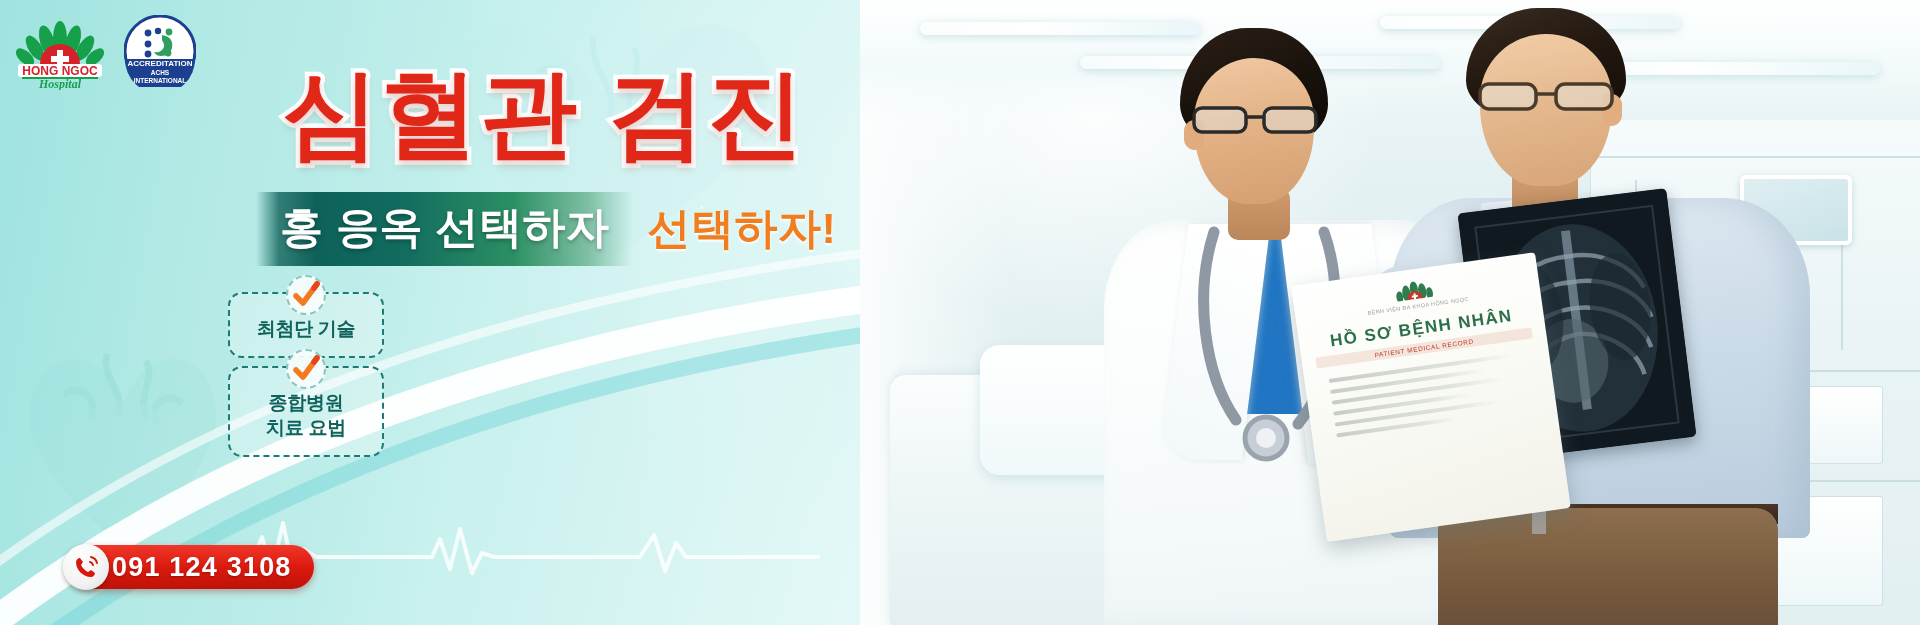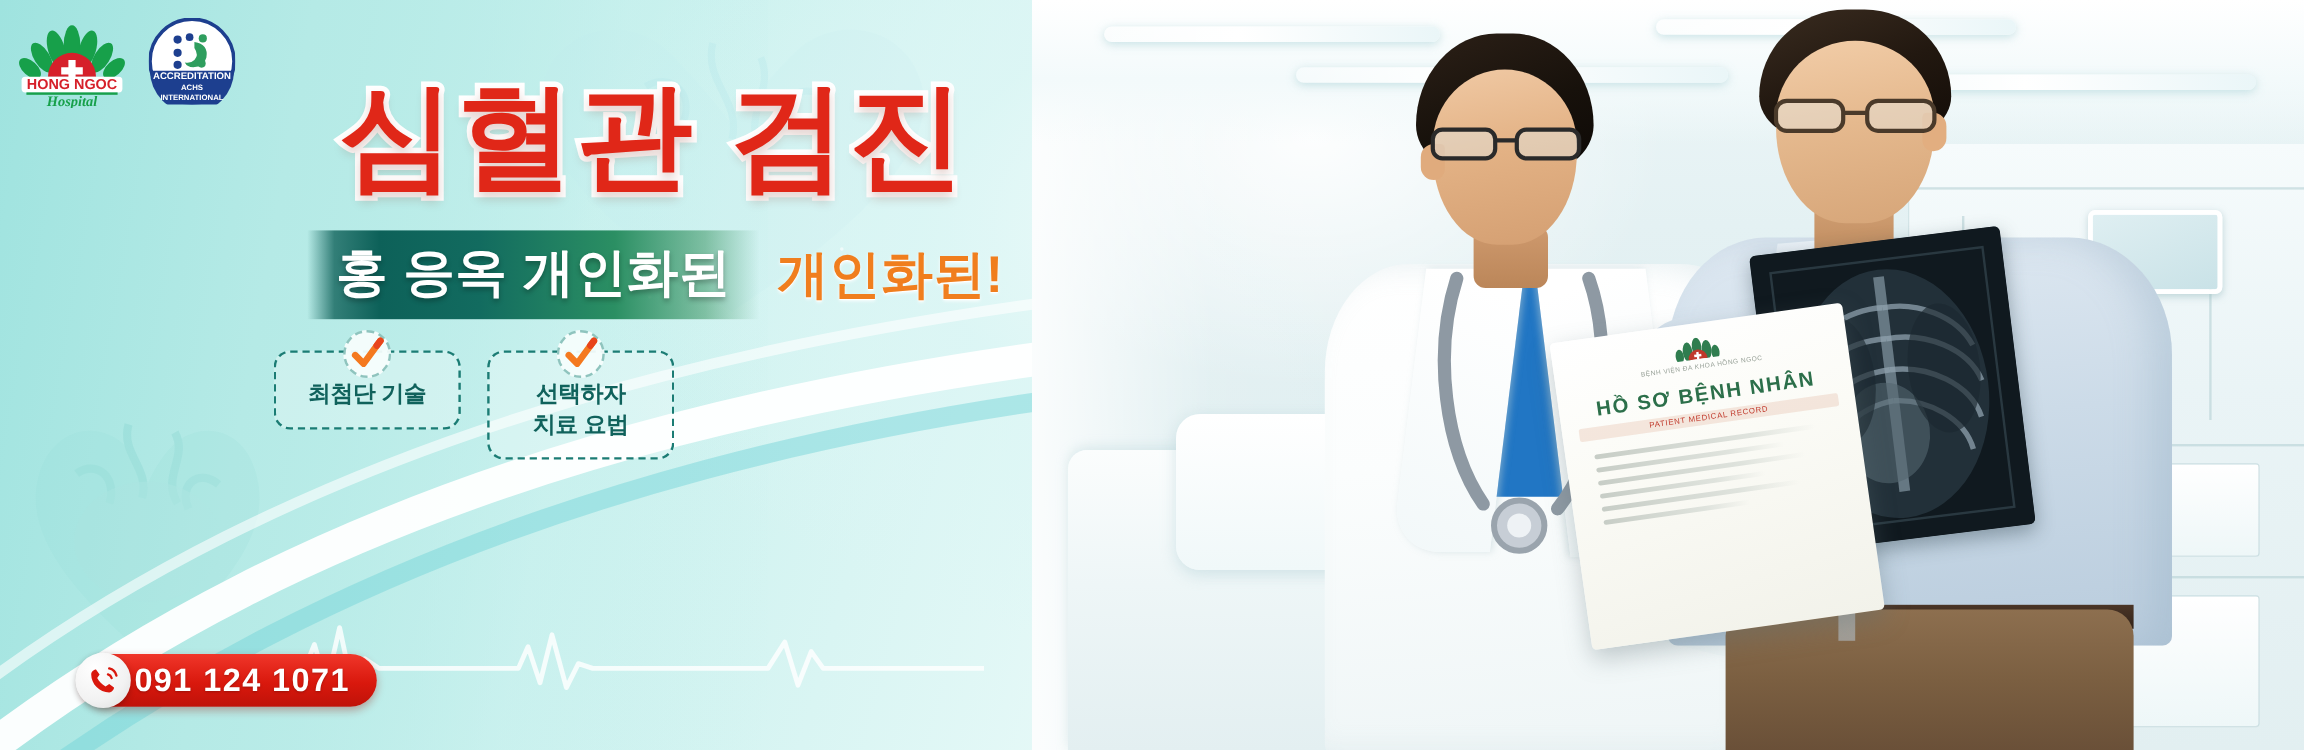--- a/index.html
+++ b/index.html
@@ -118,21 +118,21 @@
     font-size:43px; font-weight:800;
     color:#f07e1e;
     letter-spacing:0.5px;
     text-shadow:0 2px 3px rgba(255,255,255,0.9), 0 1px 0 #fff;
   }
 
   
   .badges {
     position:absolute; left:228px; top:292px;
     z-index:25;
-    display:flex; align-items:flex-start; gap:22px;
+    display:flex; align-items:flex-start; gap:8px;flex-direction:column;
   }
   .badge {
     position:relative;
     min-width:156px;
     padding:22px 16px 14px 16px;
     border:2px dashed #1b7c74;
     border-radius:14px;
     background:rgba(255,255,255,0.30);
     text-align:center;
   }
@@ -650,22 +650,22 @@
         <text x="36" y="51" font-family="Liberation Sans, sans-serif" font-size="8" font-weight="bold" fill="#ffffff" text-anchor="middle">ACCREDITATION</text>
         <text x="36" y="60" font-family="Liberation Sans, sans-serif" font-size="6.5" font-weight="bold" fill="#ffffff" text-anchor="middle">ACHS</text>
         <text x="36" y="68" font-family="Liberation Sans, sans-serif" font-size="6.5" font-weight="bold" fill="#ffffff" text-anchor="middle">INTERNATIONAL</text>
       </svg>
     </div>
   </div>
 
   <div class="headline">심혈관 검진</div>
 
   <div class="subtitle-row">
-    <span class="subtitle-band">홍 응옥 개인화된</span>
-    <span class="subtitle-tail">개인화된!</span>
+    <span class="subtitle-band">홍 응옥 선택하자</span>
+    <span class="subtitle-tail">선택하자!</span>
   </div>
 
   <div class="badges">
 
     <div class="badge">
       <div class="badge-check">
         <svg viewBox="0 0 28 28" xmlns="http://www.w3.org/2000/svg">
           <path d="M4 15 L11 22 L25 3" stroke="#f4791f" stroke-width="5.5" fill="none" stroke-linecap="round" stroke-linejoin="round"></path>
           <path d="M22 7 L25 3" stroke="#e8441c" stroke-width="5.5" fill="none" stroke-linecap="round"></path>
         </svg>
@@ -674,34 +674,34 @@
     </div>
 
 
     <div class="badge">
       <div class="badge-check">
         <svg viewBox="0 0 28 28" xmlns="http://www.w3.org/2000/svg">
           <path d="M4 15 L11 22 L25 3" stroke="#f4791f" stroke-width="5.5" fill="none" stroke-linecap="round" stroke-linejoin="round"></path>
           <path d="M22 7 L25 3" stroke="#e8441c" stroke-width="5.5" fill="none" stroke-linecap="round"></path>
         </svg>
       </div>
-      <div class="badge-text">선택하자
+      <div class="badge-text">종합병원
 치료 요법</div>
     </div>
   </div>
 
   <div class="phone-pill">
     <div class="phone-icon-circle">
       <svg viewBox="0 0 28 28" xmlns="http://www.w3.org/2000/svg">
         <path d="M8 5 c-2 0 -4 2 -4 4 c0 8 7 15 15 15 c2 0 4 -2 4 -4 l-4 -3 l-3 2 c-3 -1.5 -5.5 -4 -7 -7 l2 -3 z" fill="#d9180d"></path>
         <path d="M19 4 a8 8 0 0 1 6 6" stroke="#d9180d" stroke-width="2" fill="none" stroke-linecap="round"></path>
         <path d="M18 9 a4.5 4.5 0 0 1 3 3" stroke="#d9180d" stroke-width="2" fill="none" stroke-linecap="round"></path>
       </svg>
     </div>
-    <span class="phone-number">091 124 1071</span>
+    <span class="phone-number">091 124 3108</span>
   </div>
 
   <div class="spark" style="left:300px; top:212px; width:3px; height:3px; opacity:.85;"></div>
   <div class="spark" style="left:470px; top:200px; width:4px; height:4px; opacity:.7;"></div>
   <div class="spark" style="left:600px; top:228px; width:3px; height:3px; opacity:.8;"></div>
   <div class="spark" style="left:700px; top:206px; width:3px; height:3px; opacity:.6;"></div>
   <div class="spark" style="left:392px; top:236px; width:2px; height:2px; opacity:.9;"></div>
   <div class="spark" style="left:540px; top:246px; width:3px; height:3px; opacity:.55;"></div>
 
 </div>

